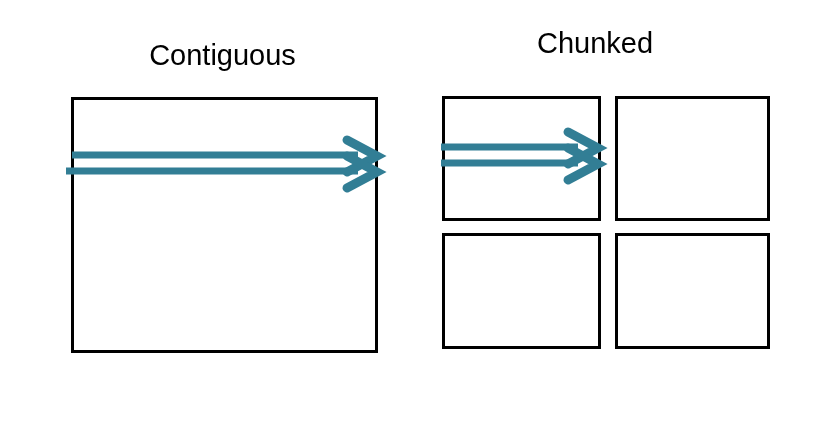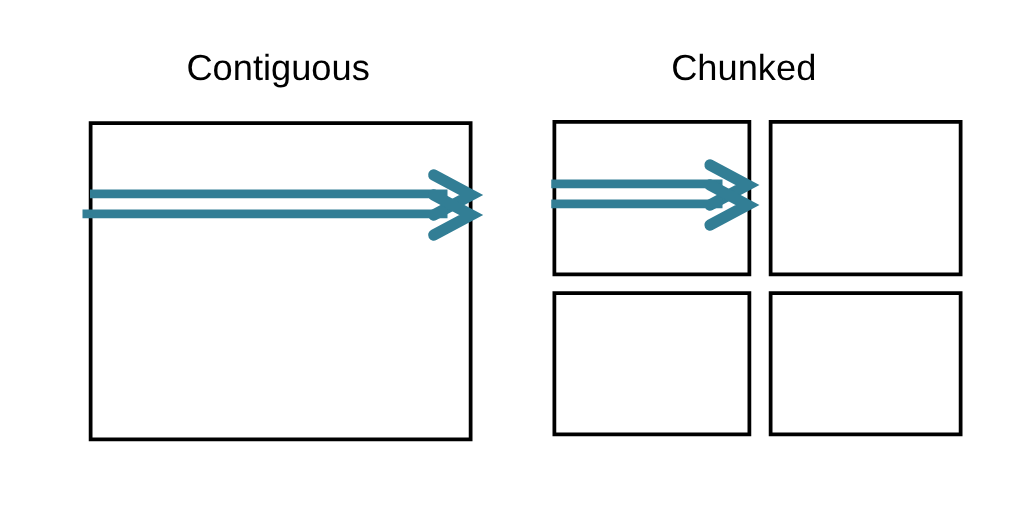--- a/index.html
+++ b/index.html
@@ -36,21 +36,21 @@
   }
 
   #title-contiguous {
     left: 0px;
     top: 38px;
     width: 445px;
   }
 
   #title-chunked {
     left: 420px;
-    top: 38px;
+    top: 26px;
     width: 350px;
   }
 
   .mem-box {
     position: absolute;
     box-sizing: border-box;
     border: 3px solid #000000;
     background: #ffffff;
   }
 

